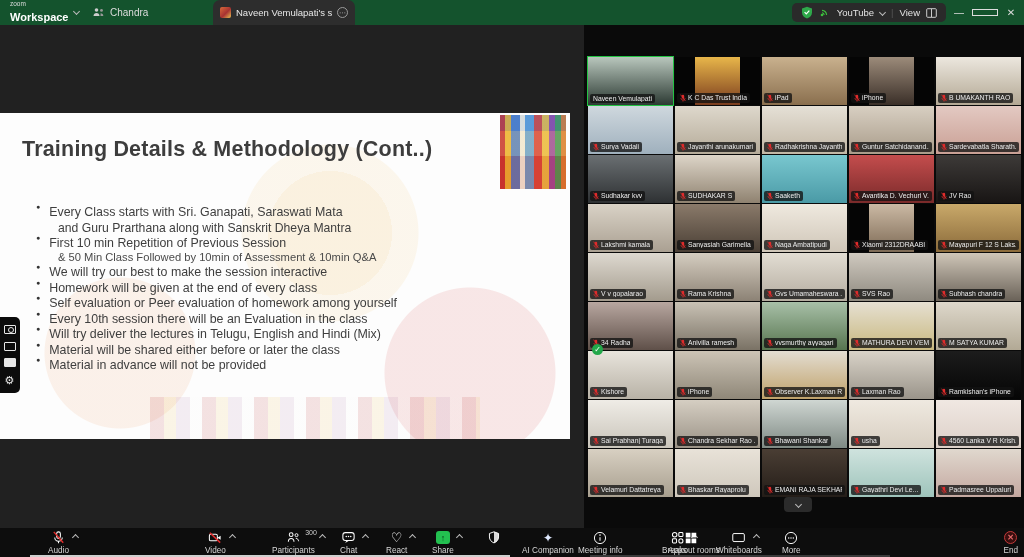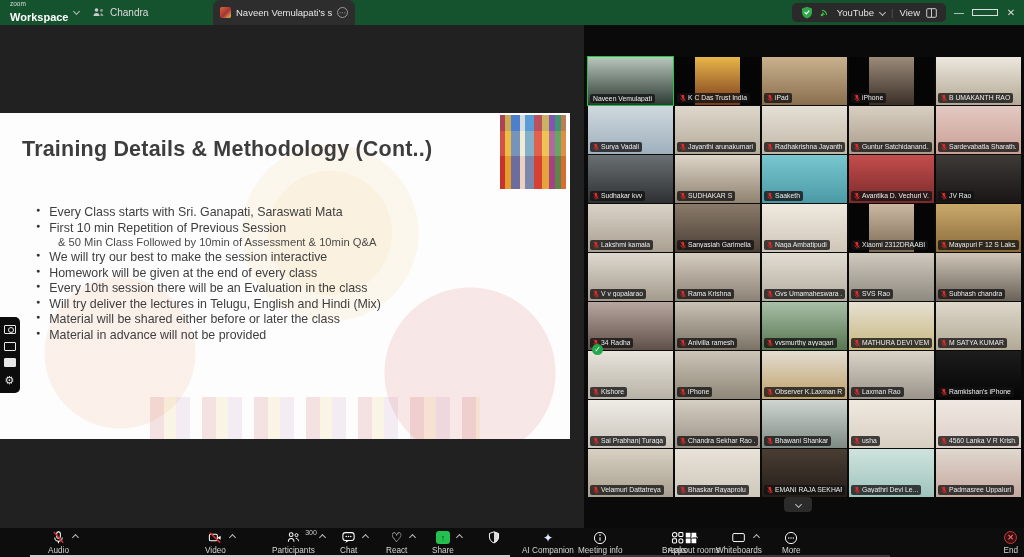--- a/index.html
+++ b/index.html
@@ -34,21 +34,21 @@
     radial-gradient(circle at 330px 120px, rgba(236,178,70,.16) 0 62px, rgba(236,178,70,.09) 62px 88px, transparent 89px),
     radial-gradient(circle at 120px 240px, rgba(230,130,60,.10) 0 75px, transparent 76px),
     radial-gradient(circle at 470px 260px, rgba(214,80,80,.13) 0 85px, transparent 86px),
     #fdfdfd;}
   #slide-watermark{position:absolute;left:150px;bottom:0;width:330px;height:42px;opacity:.8;background:repeating-linear-gradient(90deg, rgba(180,40,40,.16) 0 14px, rgba(230,180,60,.15) 14px 26px, rgba(130,50,120,.10) 26px 40px, rgba(240,240,235,.05) 40px 52px);}
   #slide-title{position:absolute;left:22px;top:24px;font-size:21.5px;font-weight:bold;color:#3d3d3d;letter-spacing:.2px;}
   #deity-img{position:absolute;left:500px;top:2px;width:66px;height:74px;background:
     linear-gradient(90deg, rgba(200,40,40,.75) 0 8%, rgba(240,180,40,.75) 8% 16%, rgba(70,120,200,.7) 16% 30%, rgba(245,240,225,.8) 30% 38%, rgba(90,160,220,.7) 38% 52%, rgba(220,60,50,.75) 52% 64%, rgba(240,190,60,.75) 64% 74%, rgba(150,60,160,.7) 74% 84%, rgba(60,150,80,.75) 84% 92%, rgba(220,120,40,.75) 92% 100%),
     linear-gradient(180deg,#5a8fd4 0 22%, #e8d49a 22% 55%, #c8503a 55% 100%);}
   #bullets{position:absolute;left:30px;top:92px;width:505px;}
-  .bline{display:flex;align-items:center;font-size:12.4px;color:#3e3e3e;margin-bottom:1px;line-height:1.17;}
+  .bline{display:flex;align-items:flex-start;font-size:12.4px;color:#3e3e3e;margin-bottom:1px;line-height:1.17;}
   .bline .dot{font-size:7px;margin:0 9px 0 6px;flex:0 0 auto;position:relative;top:-2px;color:#333;}
   .bsub{font-size:12.2px;color:#3e3e3e;padding-left:28px;line-height:1.17;margin-bottom:1px;}
   .bsub.small{font-size:11.2px;color:#4a4a4a;}
 
   
   #anno-bar{position:absolute;left:-7px;top:292px;width:27px;height:76px;background:#0c0c0c;border-radius:5px;display:flex;flex-direction:column;align-items:center;justify-content:space-evenly;padding-left:6px;}
   .anno-ic{width:12px;height:9px;border:1.3px solid #e8e8e8;border-radius:1px;position:relative;}
   .anno-ic.cam::after{content:"";position:absolute;left:3px;top:1px;width:4px;height:4px;border:1px solid #e8e8e8;border-radius:50%;}
   .anno-ic.fill{background:#e8e8e8;}
   .anno-gear{color:#e8e8e8;font-size:11px;line-height:10px;}
@@ -136,32 +136,37 @@
 
   <div id="share-pane">
     <div id="slide">
       <div id="slide-title">Training Details &amp; Methodology (Cont..)</div>
       <div id="deity-img"></div>
       <div id="bullets">
           <div class="bline">
             <span class="dot">●</span>
             <span>Every Class starts with Sri. Ganapati, Saraswati Mata</span>
           </div>
+          <div class="bsub">and Guru Prarthana along with Sanskrit Dheya Mantra</div>
           <div class="bline">
             <span class="dot">●</span>
             <span>First 10 min Repetition of Previous Session</span>
           </div>
           <div class="bsub small">&amp; 50 Min Class Followed by 10min of  Assessment &amp; 10min Q&amp;A</div>
           <div class="bline">
             <span class="dot">●</span>
             <span>We will try our best to make the session interactive</span>
           </div>
           <div class="bline">
             <span class="dot">●</span>
             <span>Homework will be given at the end of every class</span>
+          </div>
+          <div class="bline">
+            <span class="dot">●</span>
+            <span>Self evaluation or Peer evaluation of homework among yourself</span>
           </div>
           <div class="bline">
             <span class="dot">●</span>
             <span>Every 10th session there will be an Evaluation in the class</span>
           </div>
           <div class="bline">
             <span class="dot">●</span>
             <span>Will try deliver the lectures in Telugu, English and Hindi (Mix)</span>
           </div>
           <div class="bline">

